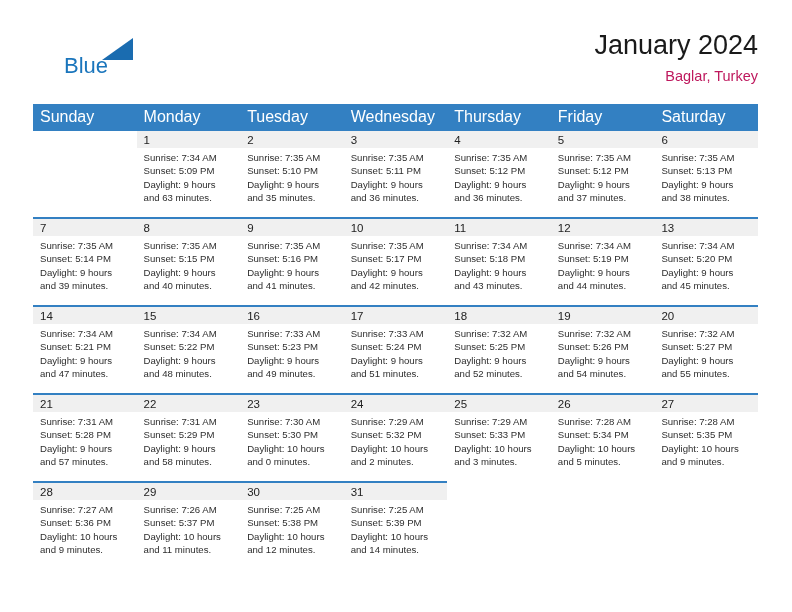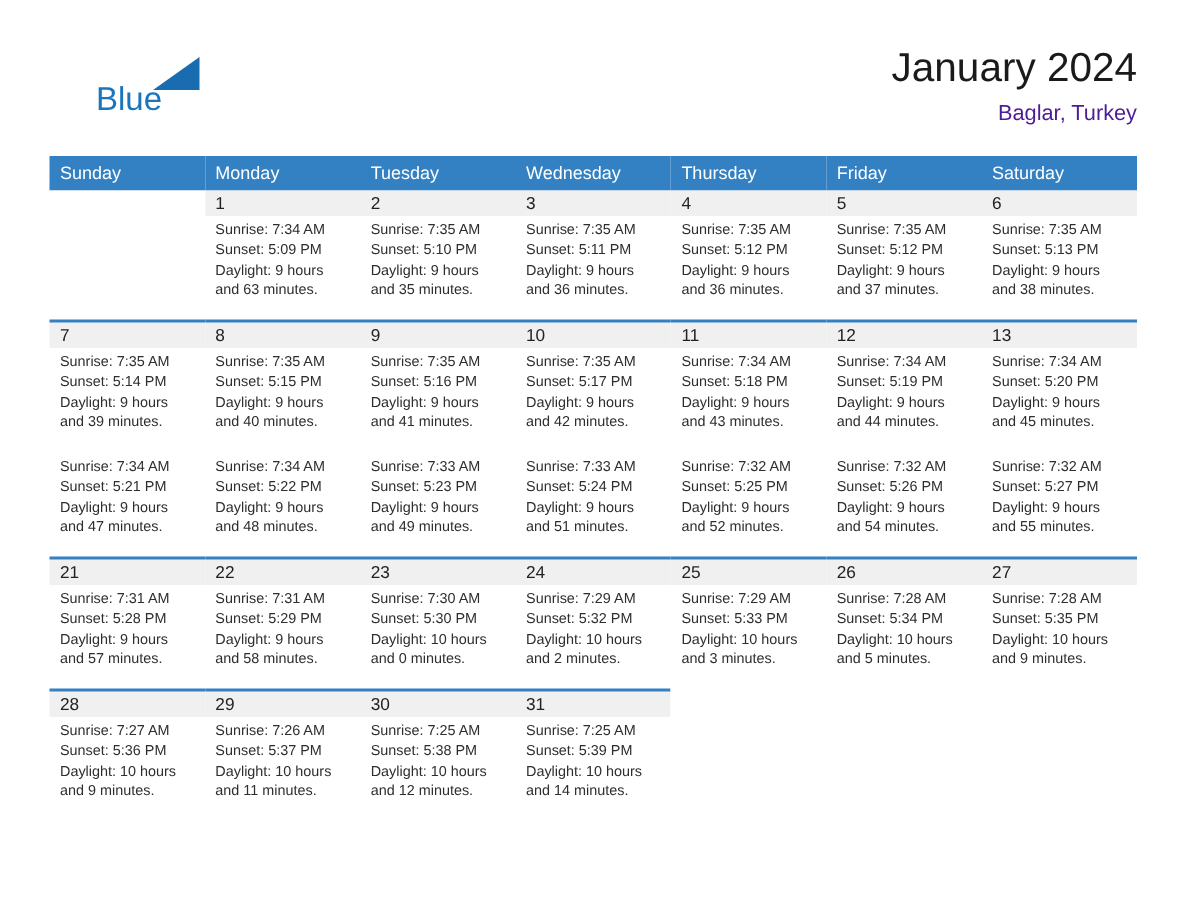--- a/index.html
+++ b/index.html
@@ -71,41 +71,41 @@
     text-align: right;
   }
   .cal-title {
     font-size: 27px;
     color: #1a1a1a;
     line-height: 34px;
     white-space: nowrap;
   }
   .cal-sub {
     font-size: 14.5px;
-    color: #4c1d95;
+    color: #be185d;
     line-height: 22px;
     margin-top: 3px;
     white-space: nowrap;
   }
 
   
   .cal {
     position: absolute;
     left: 33px;
     top: 104px;
     width: 725px;
     border-collapse: collapse;
     table-layout: fixed;
   }
   .cal col { width: 103.57px; }
 
   .cal thead th {
     background: #3380c2;
     color: #ffffff;
-    font-size: 12px;
+    font-size: 16px;
     font-weight: normal;
     text-align: left;
     padding: 4px 0 5px 7px;
     height: 19px;
     box-sizing: border-box;
     border: 0;
     margin-left: 17px;
   }
 
   .daynum-row td {
@@ -283,20 +283,29 @@
           <span class="line">and 44 minutes.</span>
         </td>
         <td>
           <span class="line">Sunrise: 7:34 AM</span>
           <span class="line">Sunset: 5:20 PM</span>
           <span class="line">Daylight: 9 hours</span>
           <span class="line">and 45 minutes.</span>
         </td>
       </tr>
 
+      <tr class="daynum-row">
+        <td>14</td>
+        <td>15</td>
+        <td>16</td>
+        <td>17</td>
+        <td>18</td>
+        <td>19</td>
+        <td>20</td>
+      </tr>
       <tr class="info-row">
         <td>
           <span class="line">Sunrise: 7:34 AM</span>
           <span class="line">Sunset: 5:21 PM</span>
           <span class="line">Daylight: 9 hours</span>
           <span class="line">and 47 minutes.</span>
         </td>
         <td>
           <span class="line">Sunrise: 7:34 AM</span>
           <span class="line">Sunset: 5:22 PM</span>

